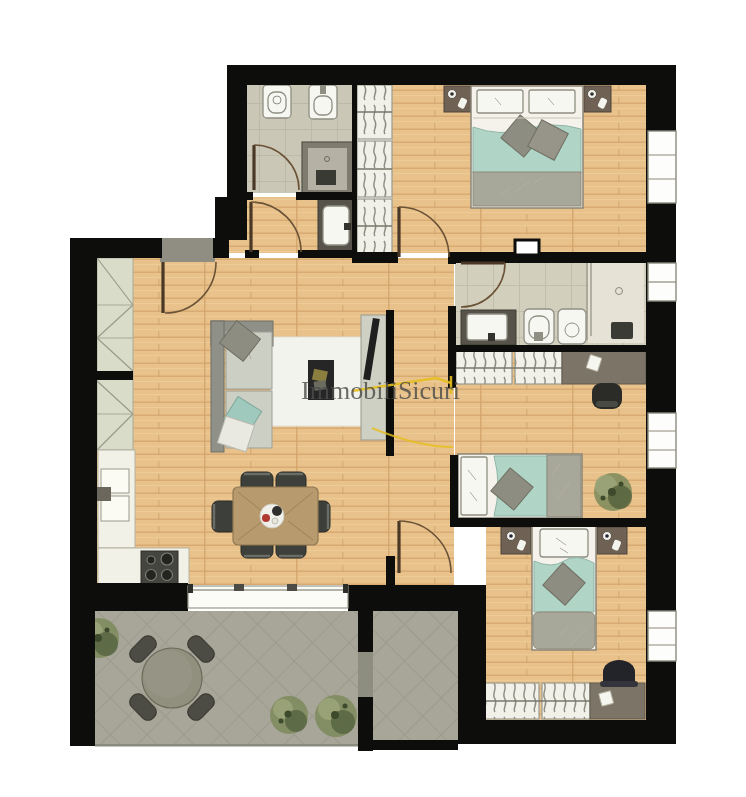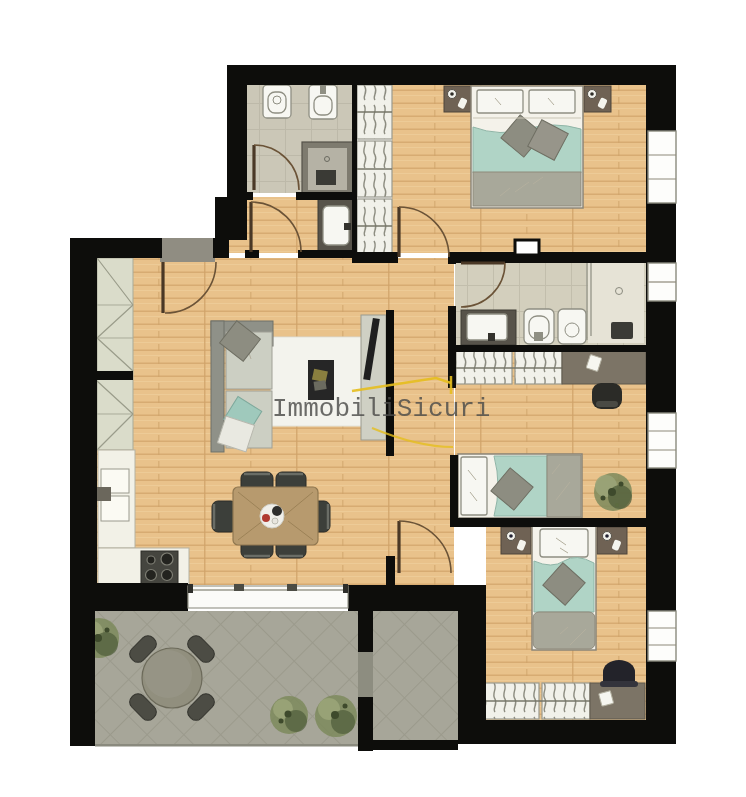--- a/index.html
+++ b/index.html
@@ -15,22 +15,22 @@
   .counter{fill:var(--counter_dark);stroke:#3f3c35;stroke-width:1;}
   .nstand{fill:var(--nightstand);stroke:#4e443a;stroke-width:1;}
   .deskf{fill:var(--desk);stroke:#5f594d;stroke-width:1;}
   .wbox{fill:url(#patHang);stroke:#9a9a8e;stroke-width:1.2;}
   .chair{fill:var(--chair_dark);stroke:#2a2c28;stroke-width:1;}
   .arc{stroke:var(--door_arc);stroke-width:1.6;fill:none;}
   .leaf{stroke:#4a3826;stroke-width:3.2;}
   .win{fill:#fdfdfb;stroke:#8a8a7e;stroke-width:1.4;}
   .frameln{stroke:#8e897b;stroke-width:1.2;fill:none;}
   .mark{stroke:#b3af9e;stroke-width:1;fill:none;}
-  .wm-text{position:absolute;left:272px;top:394px;width:188px;text-align:left;
-    font-family:Liberation Mono, monospace;font-size:26px;
+  .wm-text{position:absolute;left:272px;top:376px;width:188px;text-align:right;
+    font-family:Liberation Serif, serif;font-size:26px;
     color:var(--watermark_text_color);opacity:.82;letter-spacing:0px;white-space:nowrap;}
 </style>
 </head>
 <body>
 
 <div class="stage">
 <svg width="746" height="797" viewBox="0 0 746 797">
   <defs>
     <pattern id="patWood" width="92" height="13" patternUnits="userSpaceOnUse">
       <rect width="92" height="13" fill="#e9c28b"></rect>

